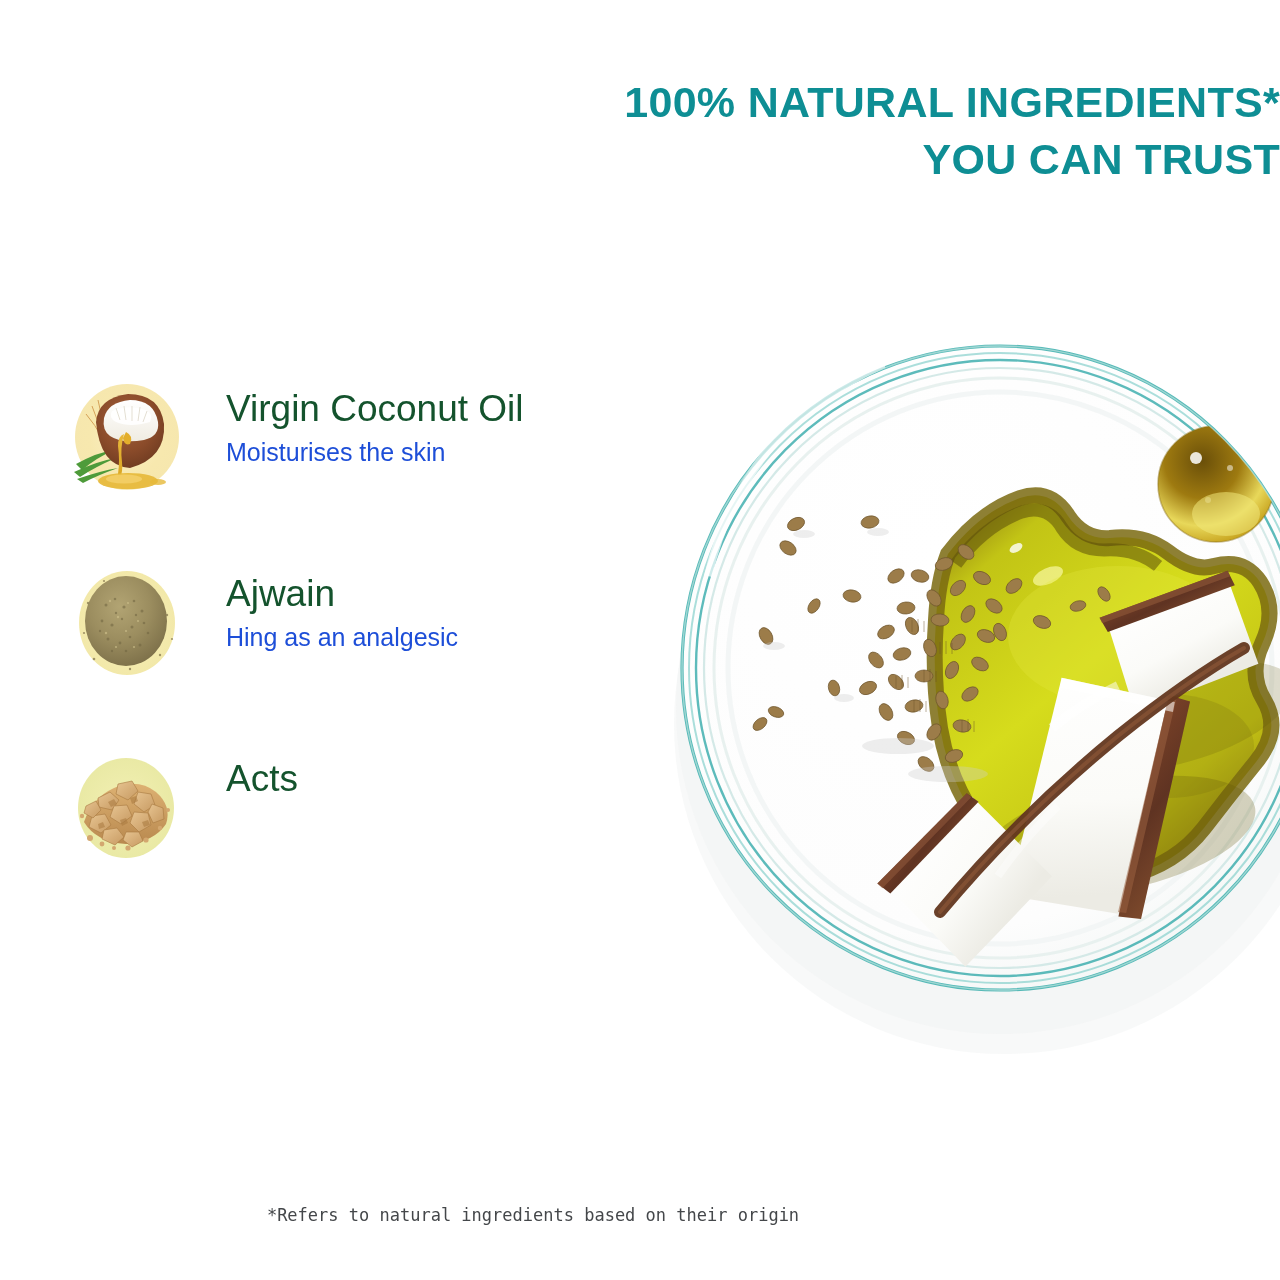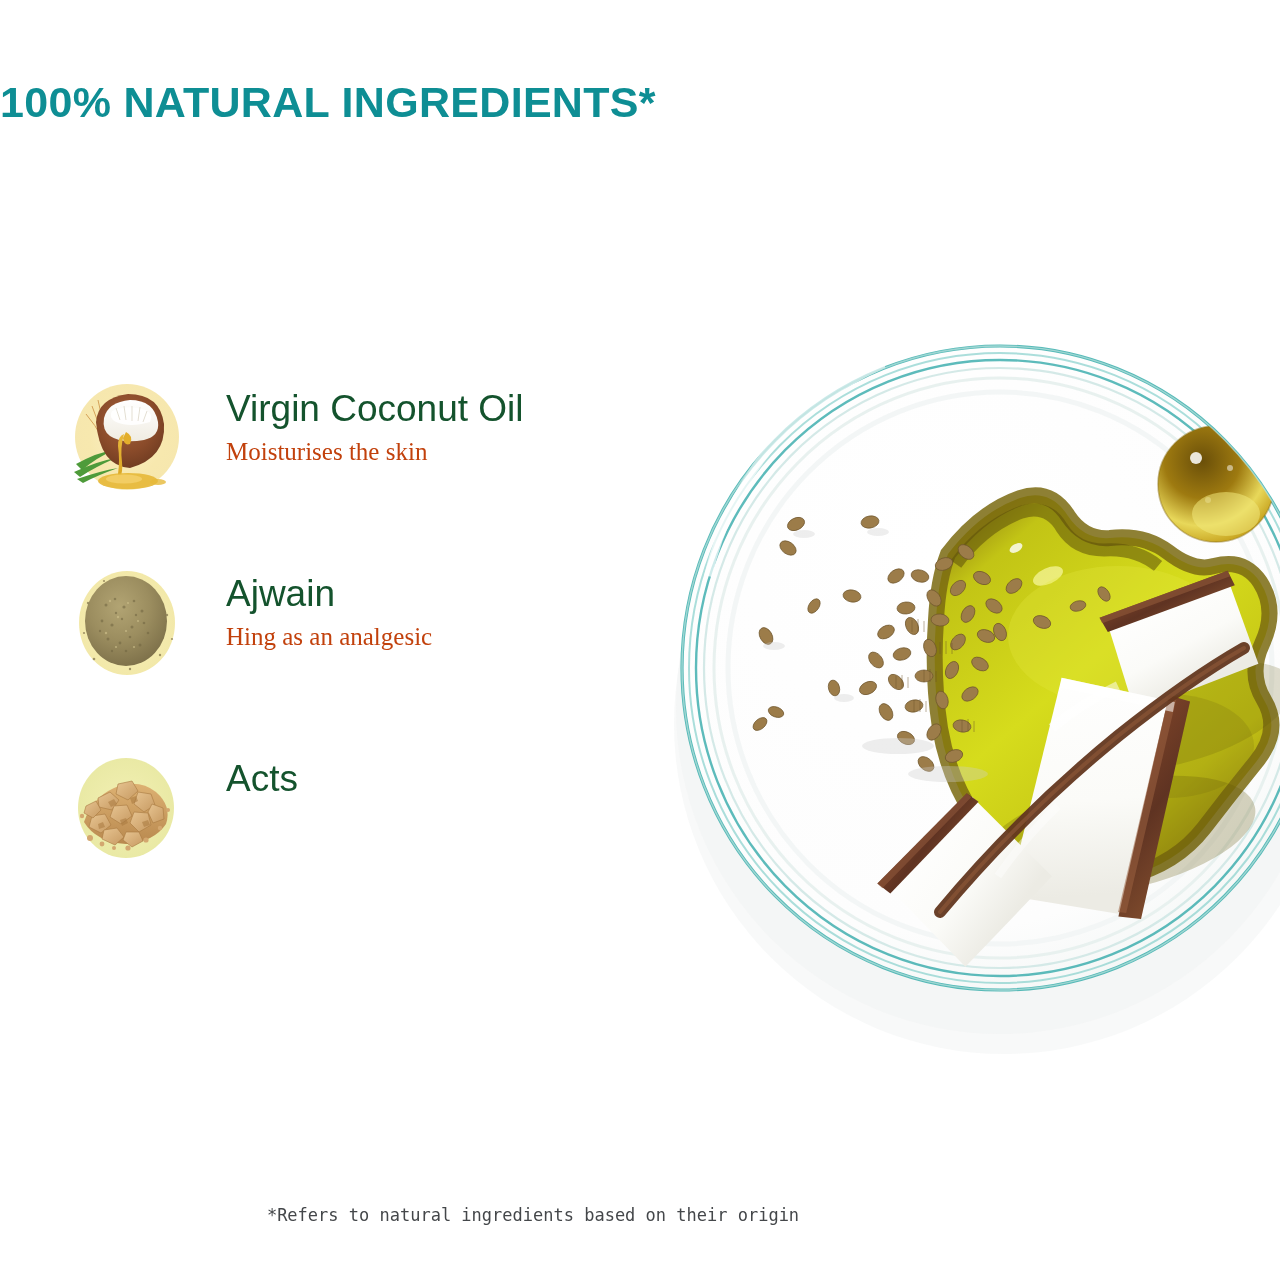--- a/index.html
+++ b/index.html
@@ -15,21 +15,21 @@
     overflow: hidden;
     font-family: "Liberation Sans", sans-serif;
   }
 
   
   .headline {
     position: absolute;
     top: 74px;
     left: 0;
     width: 1280px;
-    text-align: left;
+    text-align: right;
     color: #0e8e94;
     font-family: "Liberation Sans", sans-serif;
     font-weight: bold;
     font-size: 43px;
     letter-spacing: 0.3px;
     line-height: 1.32;
   }
   .headline .line { display: block; white-space: pre; }
 
   
@@ -57,22 +57,22 @@
     top: 8px;
   }
   .ing-name {
     color: #14532d;
     font-family: "Liberation Sans", sans-serif;
     font-size: 37px;
     line-height: 46px;
     white-space: pre;
   }
   .ing-desc {
-    color: #c2410c;
-    font-family: Liberation Serif, serif;
+    color: #1d4ed8;
+    font-family: Liberation Sans, sans-serif;
     font-size: 25px;
     line-height: 40px;
     white-space: pre;
   }
 
   
   .icon-svg { display: block; width: 118px; height: 118px; }
 
   
   .footnote {
@@ -97,20 +97,21 @@
   }
   .photo svg { display: block; }
 </style>
 </head>
 <body>
 
 <div id="page">
 
   <div class="headline">
     <span class="line">100% NATURAL INGREDIENTS*</span>
+    <span class="line">YOU CAN TRUST</span>
   </div>
 
   <div class="ingredients">
 
     <div class="ing-row">
       <div class="ing-icon">
         <svg class="icon-svg" viewBox="0 0 118 118">
           <defs>
             <radialGradient id="cbg" cx="50%" cy="50%" r="52%">
               <stop offset="0%" stop-color="#fbf0c6"></stop>

